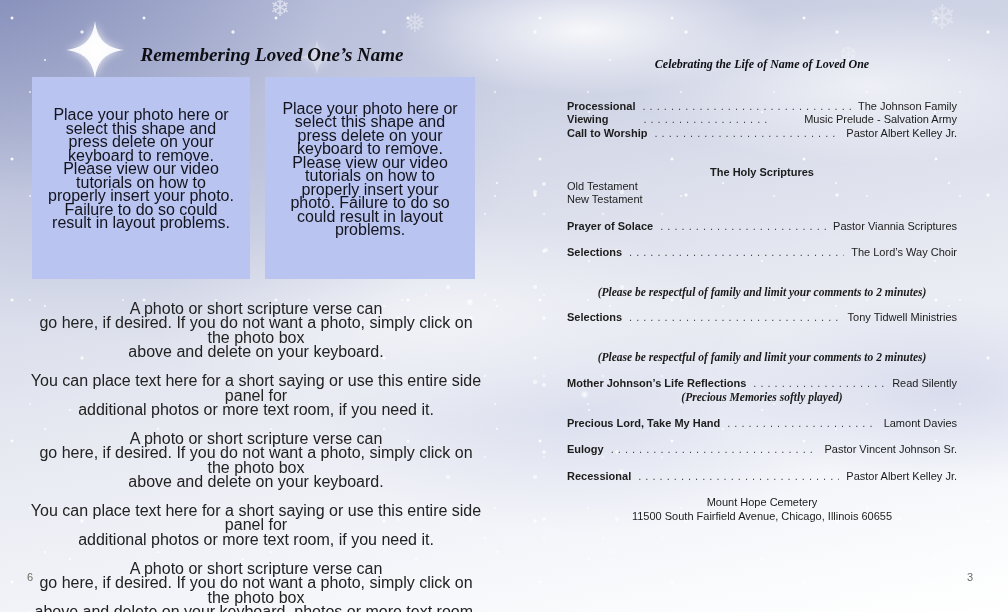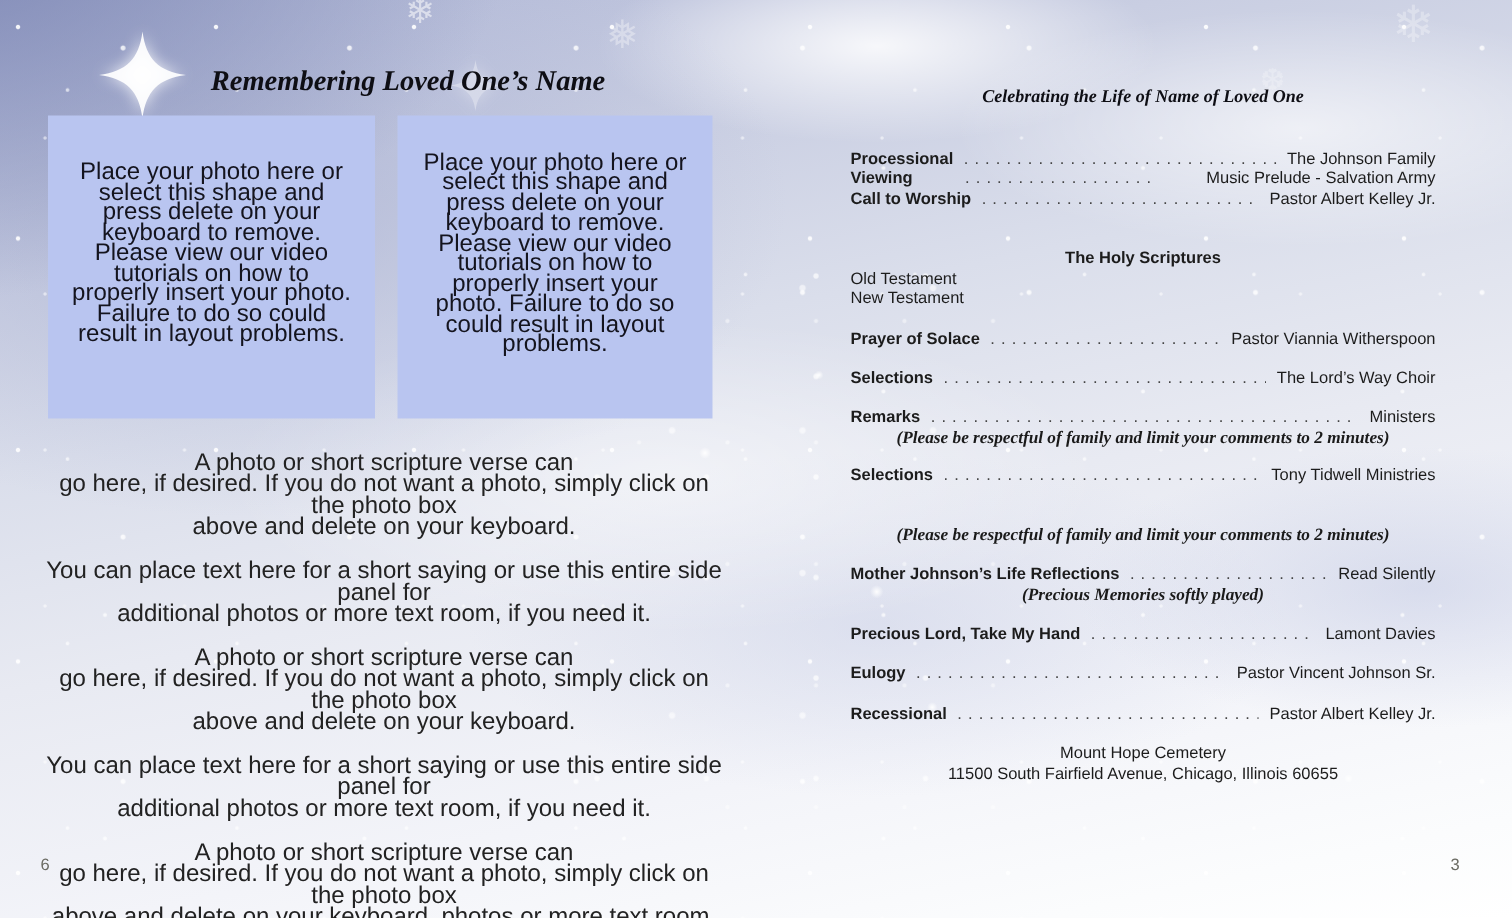--- a/index.html
+++ b/index.html
@@ -157,34 +157,29 @@
       <span class="pvalue">Pastor Albert Kelley Jr.</span>
     </div>
 
     <div class="pcenter" style="top:166px; font-weight:bold;">The Holy Scriptures</div>
     <div class="pleft" style="top:180px;">Old Testament
 New Testament</div>
 
     <div class="prow" style="top:220px;">
       <span class="plabel">Prayer of Solace</span>
       <span class="dots"></span>
-      <span class="pvalue">Pastor Viannia Witherspoon</span>
+      <span class="pvalue">Pastor Viannia Scriptures</span>
     </div>
 
     <div class="prow" style="top:246px;">
       <span class="plabel">Selections</span>
       <span class="dots"></span>
       <span class="pvalue">The Lord’s Way Choir</span>
     </div>
 
-    <div class="prow" style="top:272px;">
-      <span class="plabel">Remarks</span>
-      <span class="dots"></span>
-      <span class="pvalue">Ministers</span>
-    </div>
     <div class="pnote" style="top:286px;">(Please be respectful of family and limit your comments to 2 minutes)</div>
 
     <div class="prow" style="top:311px;">
       <span class="plabel">Selections</span>
       <span class="dots"></span>
       <span class="pvalue">Tony Tidwell Ministries</span>
     </div>
 
     <div class="pnote" style="top:351px;">(Please be respectful of family and limit your comments to 2 minutes)</div>
 

